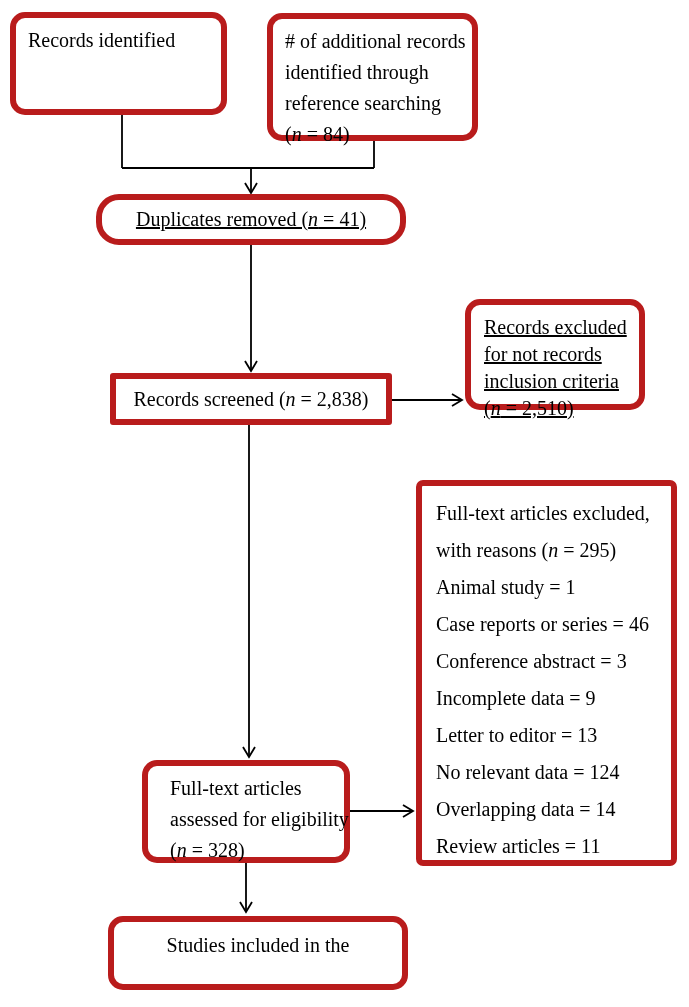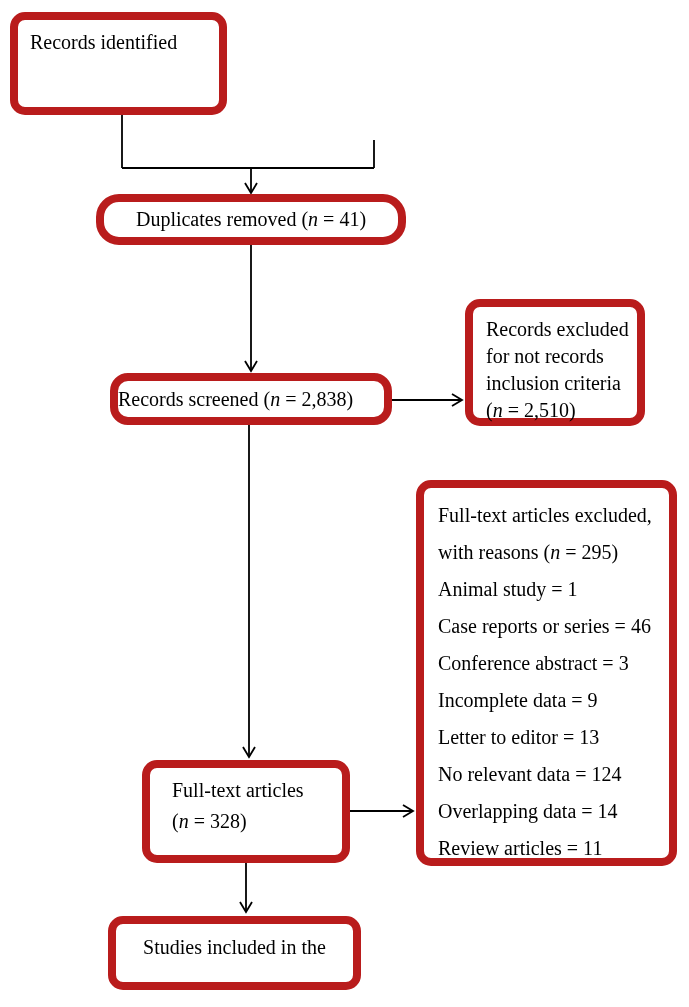--- a/index.html
+++ b/index.html
@@ -12,43 +12,43 @@
     width: 689px;
     height: 1007px;
     background: #ffffff;
     font-family: "Liberation Serif", "DejaVu Serif", serif;
     color: #000000;
     overflow: hidden;
   }
   .box {
     position: absolute;
     box-sizing: border-box;
-    border: 8px solid #b91c1c;
+    border: 6px solid #b91c1c;
     border-radius: 15px;
     background: #ffffff;
     font-size: 20px;
     line-height: 31px;
   }
   .box .line {
     white-space: nowrap;
   }
   .box .line i {
     font-style: italic;
   }
   
   #box-db        { left: 10px;  top: 12px;  width: 217px; height: 103px; padding: 7px 10px 0 12px; }
   #box-ref       { left: 267px; top: 13px;  width: 211px; height: 128px; padding: 7px 8px 0 12px; }
   #box-dup       { left: 96px;  top: 194px; width: 310px; height: 51px;
-                   display: flex; align-items: center; justify-content: center; border-radius: 23px; }
+                   display: flex; align-items: center; justify-content: center; border-radius: 23px; text-decoration: underline; }
   #box-scr       { left: 110px; top: 373px; width: 282px; height: 52px;
-                   display: flex; align-items: center; border-radius: 18px; }
-  #box-excl      { left: 465px; top: 299px; width: 180px; height: 127px; padding: 9px 8px 0 13px; line-height: 27px; }
-  #box-big       { left: 416px; top: 480px; width: 261px; height: 386px; padding: 9px 8px 0 14px; line-height: 37px; }
+                   display: flex; align-items: center; justify-content: center; border-radius: 3px; }
+  #box-excl      { left: 465px; top: 299px; width: 180px; height: 111px; padding: 9px 8px 0 13px; line-height: 27px; text-decoration: underline; }
+  #box-big       { left: 416px; top: 480px; width: 261px; height: 386px; padding: 9px 8px 0 14px; line-height: 37px; border-radius: 7px; }
   #box-ft        { left: 142px; top: 760px; width: 208px; height: 103px; padding: 7px 8px 0 22px; }
-  #box-inc       { left: 108px; top: 916px; width: 253px; height: 74px;  padding: 9px 0 0 0;
+  #box-inc       { left: 108px; top: 916px; width: 300px; height: 74px;  padding: 9px 0 0 0;
                    text-align: center; line-height: 29px; }
   #connectors {
     position: absolute;
     left: 0; top: 0;
     width: 689px;
     height: 1007px;
     pointer-events: none;
   }
   #connectors path {
     stroke: #000000;
@@ -82,20 +82,26 @@
     <path d="M403 805 L413 811 L403 817"></path>
 
     <path d="M246 863 V911"></path>
     <path d="M240 902 L246 912 L252 902"></path>
   </svg>
 
   <div class="box" id="box-db">
       <div class="line">Records identified</div>
     </div>
 
+  <div class="box" id="box-ref">
+      <div class="line"># of additional records</div>
+      <div class="line">identified through</div>
+      <div class="line">reference searching</div>
+      <div class="line">(<i>n</i> = 84)</div>
+    </div>
 
   <div class="box" id="box-dup">
       <div class="line">Duplicates removed (<i>n</i> = 41)</div>
     </div>
 
   <div class="box" id="box-scr">
       <div class="line">Records screened (<i>n</i> = 2,838)</div>
     </div>
 
   <div class="box" id="box-excl">
@@ -113,20 +119,21 @@
       <div class="line">Conference abstract = 3</div>
       <div class="line">Incomplete data = 9</div>
       <div class="line">Letter to editor = 13</div>
       <div class="line">No relevant data = 124</div>
       <div class="line">Overlapping data = 14</div>
       <div class="line">Review articles = 11</div>
     </div>
 
   <div class="box" id="box-ft">
       <div class="line">Full-text articles</div>
+      <div class="line">assessed for eligibility</div>
       <div class="line">(<i>n</i> = 328)</div>
     </div>
 
   <div class="box" id="box-inc">
       <div class="line">Studies included in the</div>
     </div>
 
 </div>
 
 </body></html>

